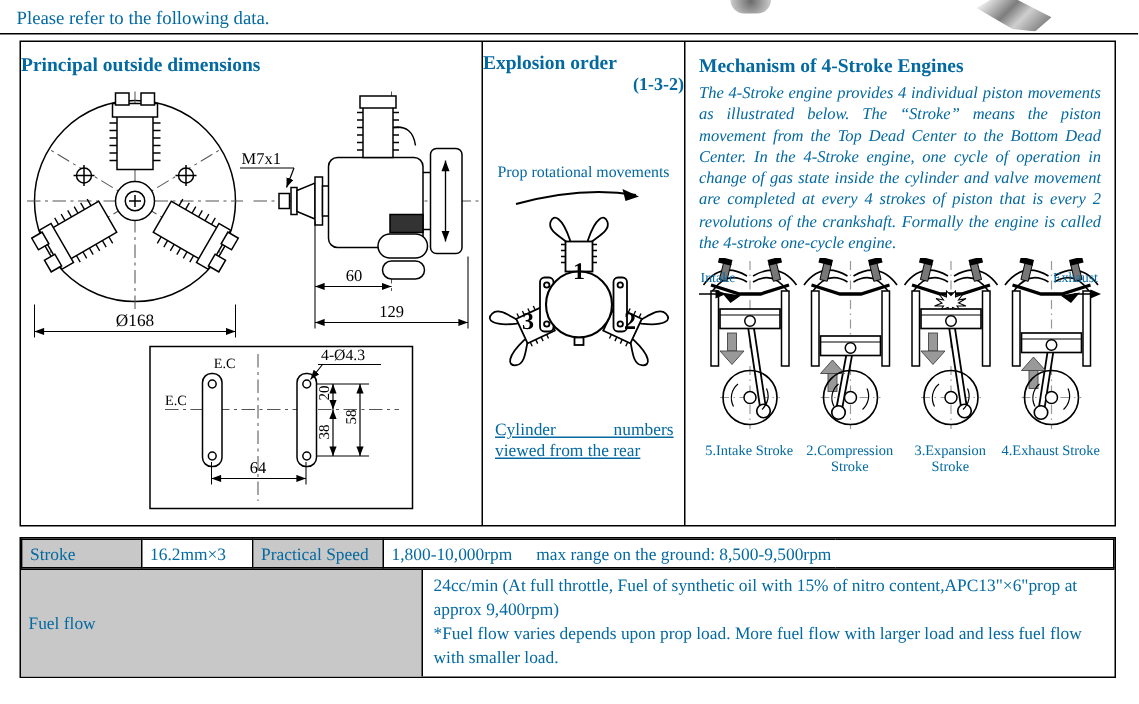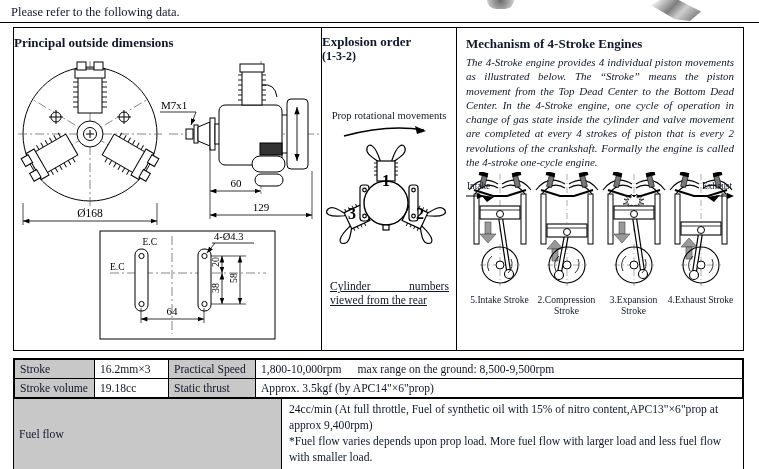--- a/index.html
+++ b/index.html
@@ -1,34 +1,34 @@
 <!DOCTYPE html>
 <html><head>
 <meta charset="utf-8">
 <style>
   html,body{margin:0;padding:0;background:#fff;}
   .page{position:relative;width:759px;height:469px;background:#fff;overflow:hidden;
-        font-family:"Liberation Serif", serif;color:#0f172a;}
+        font-family:"Liberation Serif", serif;color:#0369a1;}
   .intro{position:absolute;left:11px;top:5px;font-size:12.5px;}
   .top-rule{position:absolute;left:0;top:22px;width:759px;border-top:1.6px solid #000;}
   .photo-frag1{position:absolute;left:487px;top:0;width:27px;height:9px;
       background:radial-gradient(circle at 50% 10%, #6a6a6a, #b9b9b9 70%, #e2e2e2);
       border-radius:0 0 13px 13px;}
   .photo-frag2{position:absolute;left:651px;top:0;width:50px;height:21px;
       background:linear-gradient(135deg,#e8e8e8 10%,#7d7d7d 40%,#cfcfcf 60%,#8a8a8a 85%);
       clip-path:polygon(18% 0,55% 0,100% 55%,78% 100%,48% 92%,0 25%);}
   .main-box{position:absolute;left:13px;top:27px;width:731px;height:324px;
       border:1.6px solid #000;display:flex;box-sizing:border-box;}
   .panel{position:relative;box-sizing:border-box;height:100%;}
   .p-left{width:316px;border-right:1.2px solid #000;}
   .p-mid{width:135px;border-right:1.2px solid #000;}
   .p-right{flex:1;padding:6px 9px 0 9px;}
   .panel-title{font-weight:bold;font-size:13px;text-align:left;margin-top:7px;}
   .p-mid .panel-title{margin-top:7px;line-height:1.1;}
-  .sub-title{font-weight:bold;font-size:12px;text-align:left;}
+  .sub-title{font-weight:bold;font-size:12px;text-align:right;}
   svg text{font-family:"Liberation Serif", serif;fill:#000;}
   .dim-svg{position:absolute;left:0;top:27px;}
   .prop-dir{margin-top:46px;text-align:center;font-size:10.6px;}
   .mid-caption{position:absolute;left:8px;top:252px;width:119px;font-size:11.6px;
       text-align:justify;line-height:1.25;text-decoration:underline;}
   .mech-body{font-size:11px;text-align:justify;line-height:1.3;margin-top:3px;font-style:italic;}
   .figs{position:relative;display:flex;margin-top:3px;}
   .fig{width:67px;text-align:center;}
   .fig-cap{font-size:9.6px;line-height:1.08;margin-top:1px;}
   .flow-tag{position:absolute;font-size:9.3px;z-index:3;text-align:right;}
@@ -375,26 +375,20 @@
           <col style="width:61px">
           <col>
         </colgroup>
       <tbody>
       <tr>
         <td class="lab">Stroke</td>
         <td>16.2mm×3</td>
         <td class="lab">Practical Speed</td>
         <td colspan="3"><span>1,800-10,000rpm</span><span class="gap"></span><span>max range on the ground: 8,500-9,500rpm</span></td>
       </tr>
-      <tr>
-        <td class="lab">Stroke volume</td>
-        <td>19.18cc</td>
-        <td class="lab">Static thrust</td>
-        <td colspan="3">Approx. 3.5kgf (by APC14"×6"prop)</td>
-      </tr>
     </tbody>
       </table>
     <div class="fuel">
       <div class="fuel-lab">Fuel flow</div>
       <div class="fuel-val">
         <div>24cc/min (At full throttle, Fuel of synthetic oil with 15% of nitro content,APC13"×6"prop at approx 9,400rpm)</div>
         <div>*Fuel flow varies depends upon prop load. More fuel flow with larger load and less fuel flow with smaller load.</div>
       </div>
     </div>
   </div>

